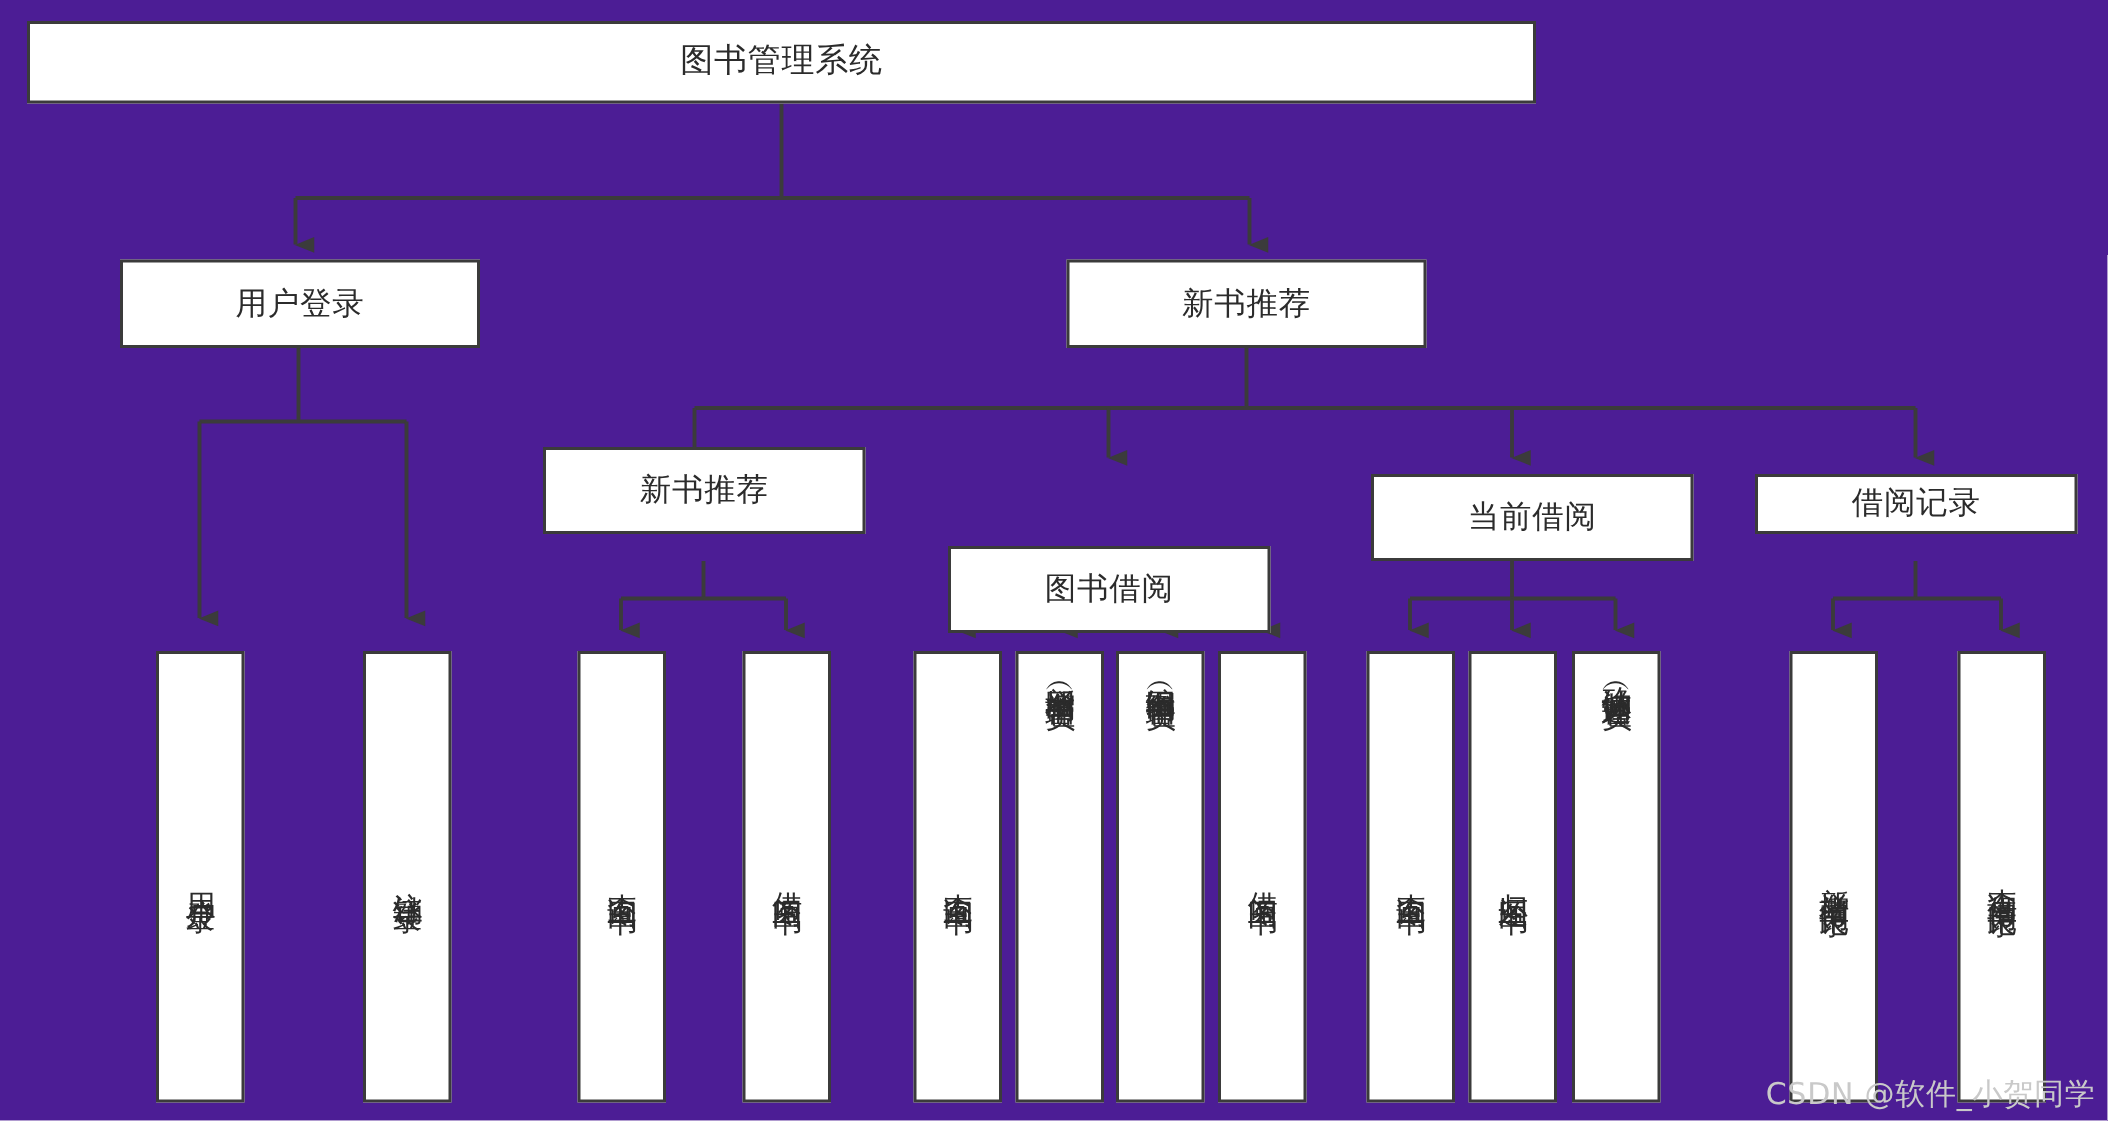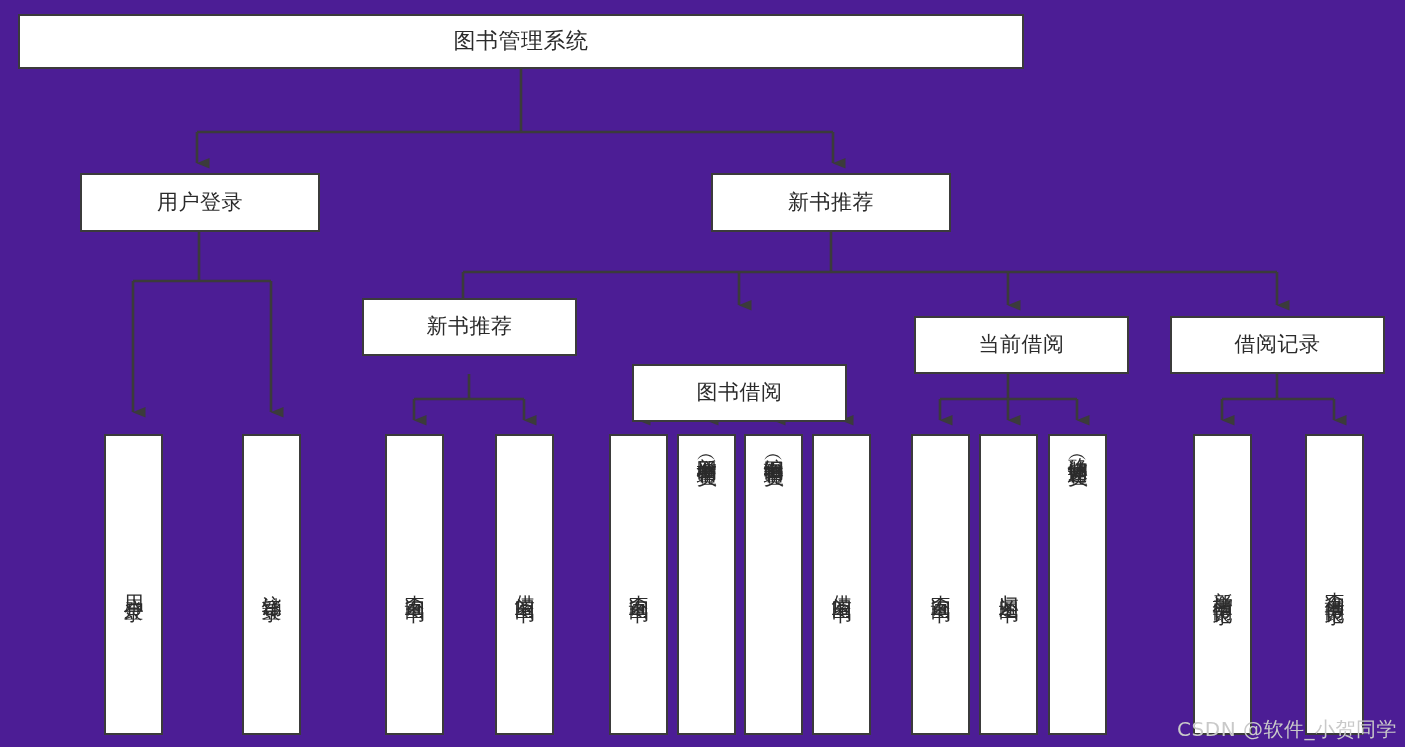--- a/index.html
+++ b/index.html
@@ -150,21 +150,21 @@
 
   <div class="node horiz" style="left:362px; top:298px; width:215px; height:58px;">
     <span class="lbl">新书推荐</span>
   </div>
   <div class="node horiz" style="left:632px; top:316px; width:215px; height:58px;margin-top:48px;">
     <span class="lbl">图书借阅</span>
   </div>
   <div class="node horiz" style="left:914px; top:316px; width:215px; height:58px;">
     <span class="lbl">当前借阅</span>
   </div>
-  <div class="node horiz" style="left:1170px; top:316px; width:215px; height:58px;">
+  <div class="node horiz" style="left:1170px; top:316px; width:215px; height:40px;">
     <span class="lbl">借阅记录</span>
   </div>
 
   <div class="node vert" style="left:104px; top:434px; width:59px; height:301px;">
     <span class="lbl">用户登录</span>
   </div>
   <div class="node vert" style="left:242px; top:434px; width:59px; height:301px;">
     <span class="lbl">注销登录</span>
   </div>
 

